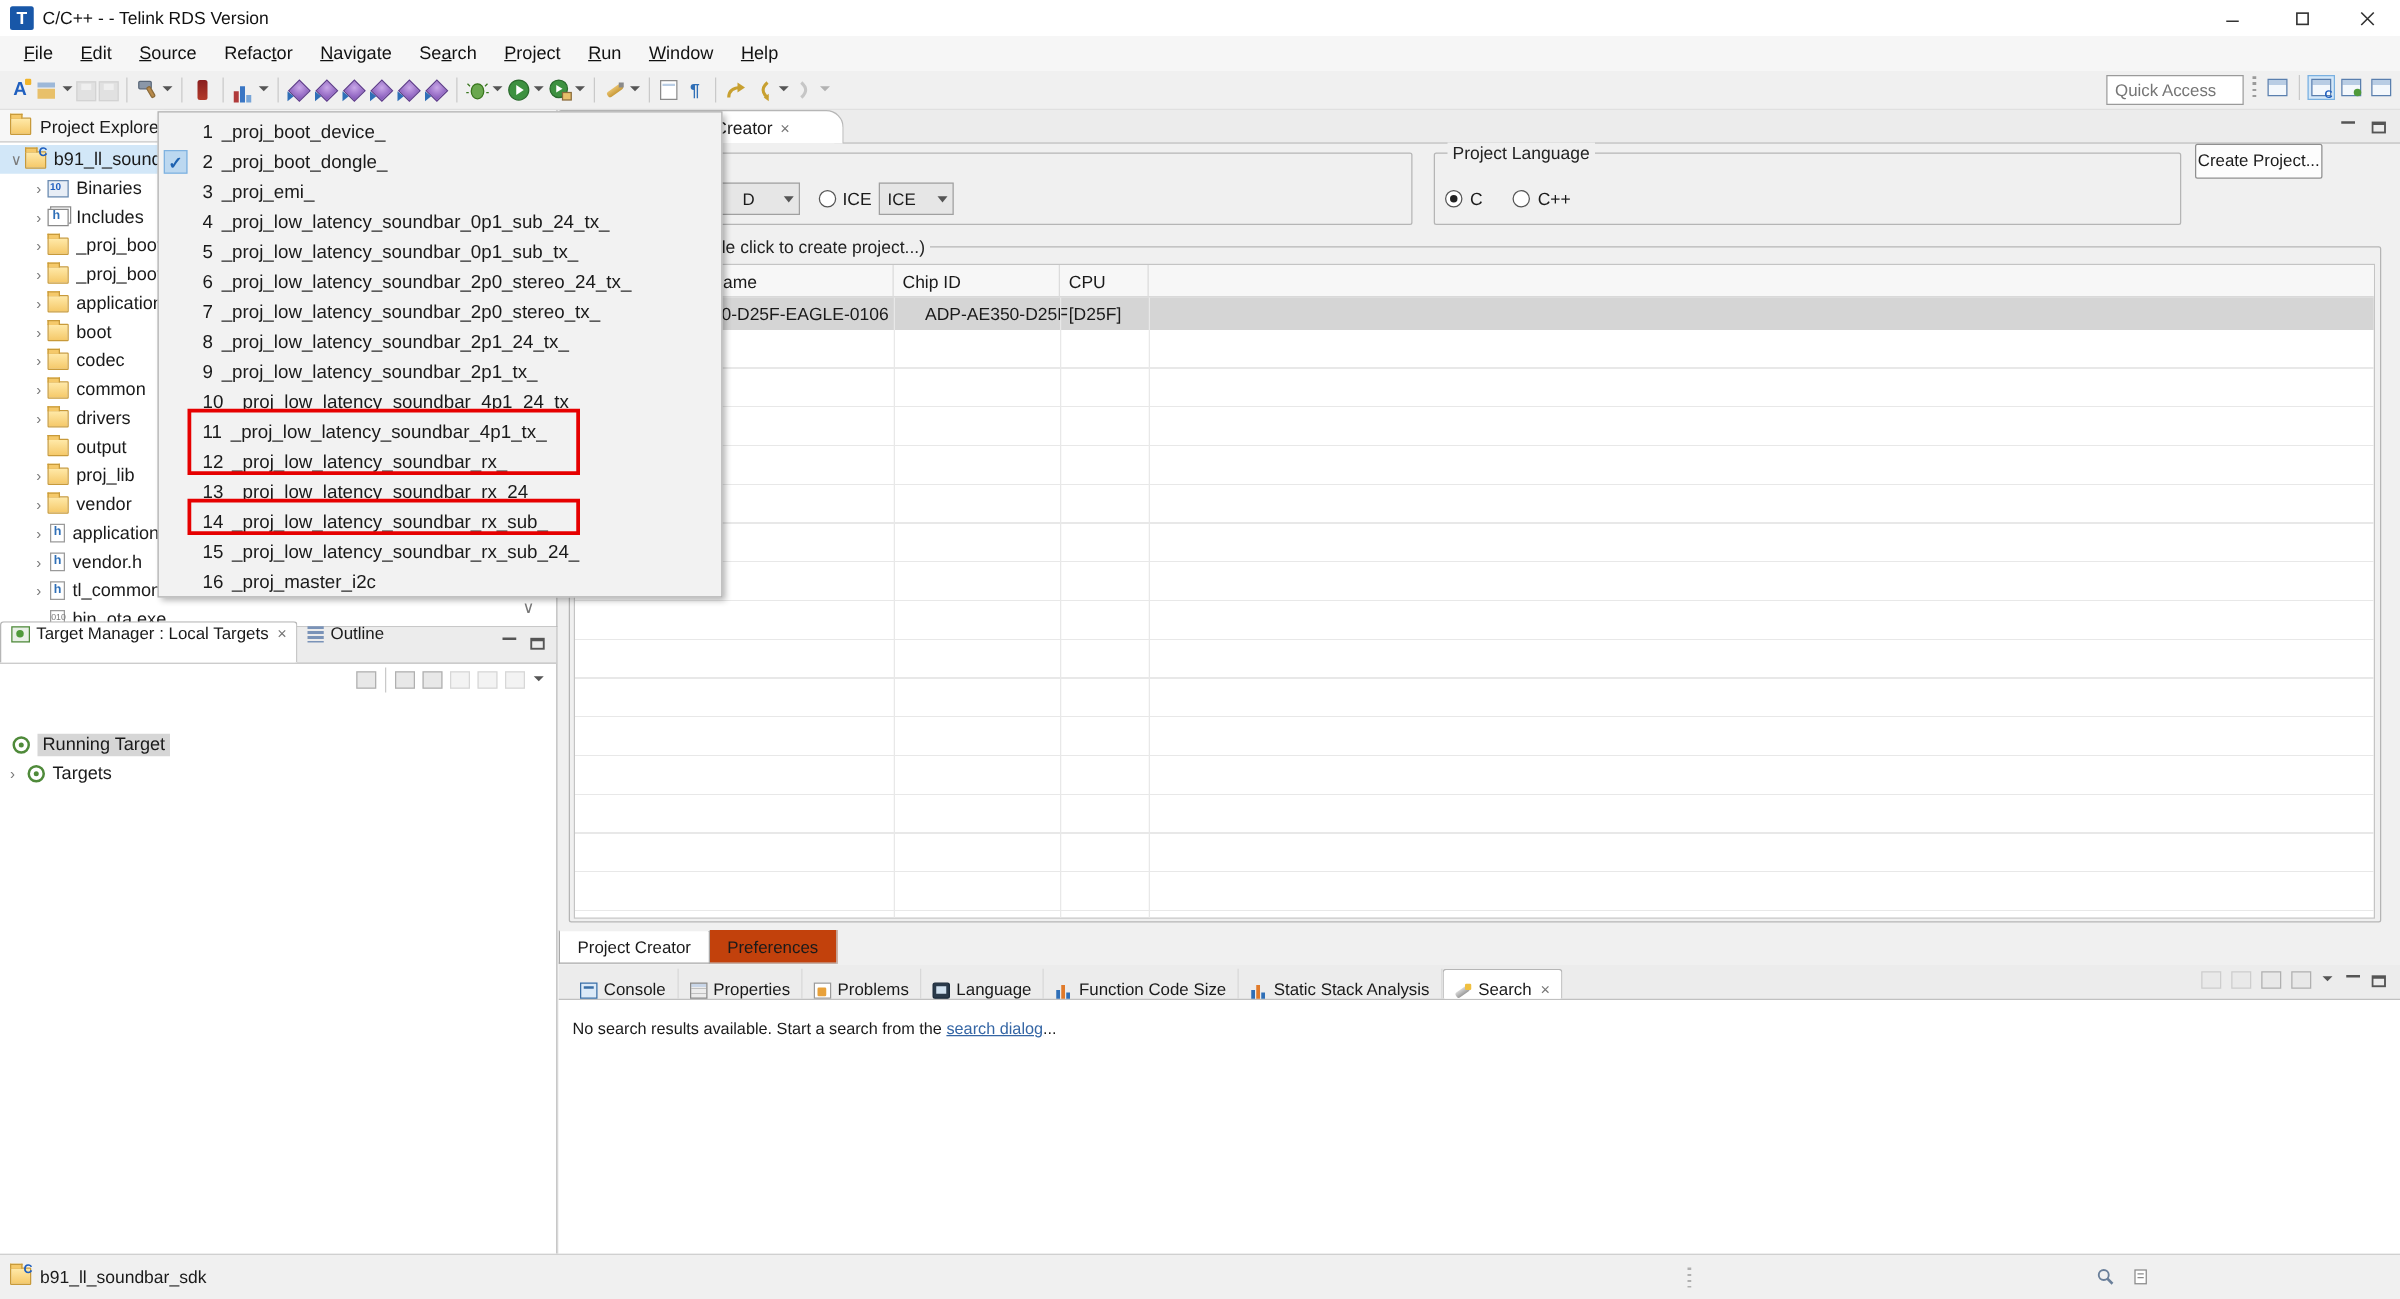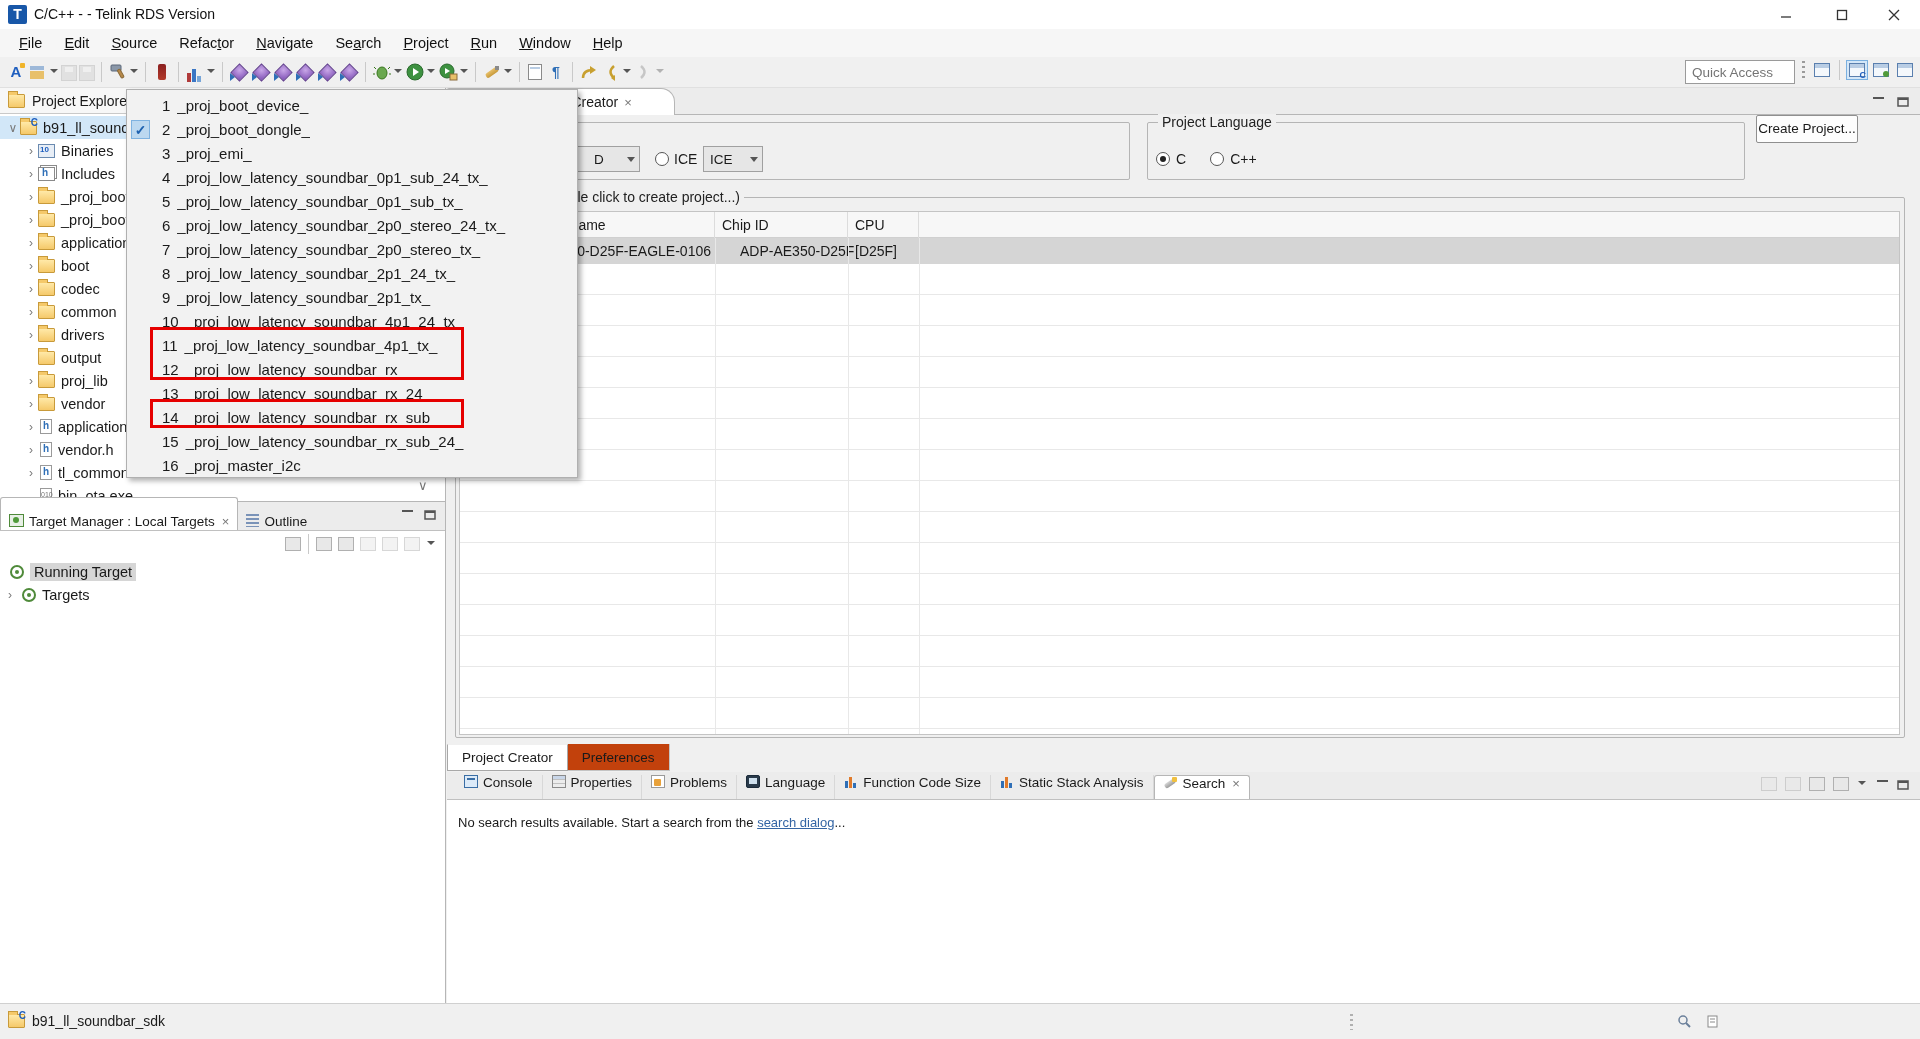--- a/index.html
+++ b/index.html
@@ -90,33 +90,33 @@
   .i-hfile::after { content:"h"; position:absolute; left:2px; top:0px; font-size:10px; color:#2f6fb7; font-weight:bold; }
   .i-exe { background:#fff; border:1px solid #9a9a9a; width:12px; height:15px; margin-left:2px; }
   .i-exe::after { content:"010"; position:absolute; left:0px; top:2px; font-size:7px; color:#777; }
   #explorer-scrollhint { position:absolute; left:418px; top:390px; font-size:13px; color:#777; }
 
   
   #targetmgr { position:absolute; left:0; top:502px; width:446px; height:501px; background:#ffffff;
     border-right:1px solid #b6b6b6; }
   #tm-tabs { position:absolute; left:0; top:0; width:100%; height:29px; background:#ececec;
     border-bottom:1px solid #c0c0c0; display:flex; align-items:flex-end; }
-  .vtab { height:29px; display:flex; align-items:flex-start; padding:16px 8px; font-size:13.5px; gap:5px; }
+  .vtab { height:29px; display:flex; align-items:flex-end; padding:16px 8px; font-size:13.5px; gap:5px; }
   .vtab.active { background:#ffffff; border:1px solid #b6b6b6; border-bottom:none; border-radius:3px 3px 0 0; }
   .vicon { width:15px; height:13px; position:relative; display:inline-block; flex:none; }
   .i-tm { background:#e8f0e6; border:1px solid #4f8a3a; }
   .i-tm::after { content:""; position:absolute; left:3px; top:2px; width:6px; height:6px; border-radius:50%; background:#4f9a3a; }
   .i-outline { background:repeating-linear-gradient(#7a93b8 0 2px, transparent 2px 4px); width:13px; }
   .tab-close { color:#777; font-size:13px; margin-left:2px; }
   #tm-minmax { position:absolute; right:8px; top:6px; display:flex; gap:10px; }
   #tm-toolbar { position:absolute; right:8px; top:32px; display:flex; align-items:center; gap:6px; }
   .mini { width:16px; height:14px; border:1px solid #b0b0b0; background:#e8e8e8; position:relative; }
   .mini.gray { opacity:.5; }
   #tm-tree { position:absolute; left:0; top:58px; width:100%; }
-  #running-target { height:23px; display:flex; align-items:center; padding-left:10px; font-size:14.5px; gap:6px; }
+  #running-target { height:23px; display:flex; align-items:center; padding-left:10px; font-size:14.5px; gap:6px;margin-top:24px; }
   #running-target .lbl { background:#d6d6d6; padding:1px 4px; }
   #targets-row { height:23px; display:flex; align-items:center; padding-left:8px; font-size:14.5px; }
   #targets-row .chev { width:14px; color:#7a7a7a; font-size:12px; }
   .i-target { width:14px; height:14px; border-radius:50%; border:2px solid #4f8a3a; position:relative; display:inline-block; }
   .i-target::after { content:""; position:absolute; left:3px; top:3px; width:4px; height:4px; border-radius:50%; background:#4f8a3a; }
 
   
   #editor-tabstrip { position:absolute; left:447px; top:88px; width:1473px; height:27px; background:#ececec;
     border-bottom:1px solid #b6b6b6; }
   #editor-tab { position:absolute; left:0; top:0; height:27px; width:228px; background:#fff;
@@ -166,21 +166,21 @@
 
   #bottom-tabs { position:absolute; left:447px; top:744px; width:1473px; height:27px; background:#f0f0f0; display:flex; }
   .btab { height:27px; font-size:13.5px; display:flex; align-items:center; padding:0 14px; }
   .btab.active { background:#ffffff; border:1px solid #a8a8a8; border-top:1px solid #f0f0f0; }
   .btab.plain { background:#c2410c; border:1px solid #c4c4c4; border-left:none; border-top:none; }
 
   
   #console-panel { position:absolute; left:447px; top:772px; width:1473px; height:231px; background:#fff; }
   #console-tabs { position:absolute; left:0; top:0; width:100%; height:28px; background:#ececec;
     border-bottom:1px solid #c0c0c0; display:flex; align-items:flex-end; padding-left:8px; }
-  .ctab { height:24px; display:flex; align-items:flex-start; gap:5px; padding:0 9px; font-size:13.5px; border-right:1px solid #d8d8d8; }
+  .ctab { height:24px; display:flex; align-items:flex-end; gap:5px; padding:0 9px; font-size:13.5px; border-right:1px solid #d8d8d8; }
   .ctab.active { background:#fff; border:1px solid #b6b6b6; border-bottom:none; border-radius:3px 3px 0 0; }
   .cicon { width:14px; height:13px; position:relative; display:inline-block; flex:none; }
   .ci-console { background:#dceaf8; border:1px solid #3a6ea5; }
   .ci-console::after { content:""; position:absolute; left:2px; top:2px; width:8px; height:2px; background:#3a6ea5; }
   .ci-props { background:#fff; border:1px solid #8a8a8a;
     background:linear-gradient(#c9d6e8 0 3px, transparent 3px),
                repeating-linear-gradient(to bottom, transparent 0 3px, #c0c0c0 3px 4px); }
   .ci-problems { background:#fff; border:1px solid #9a9a9a; }
   .ci-problems::after { content:""; position:absolute; left:2px; top:3px; width:7px; height:7px;
     background:#e8a13a; border-radius:1px; }

